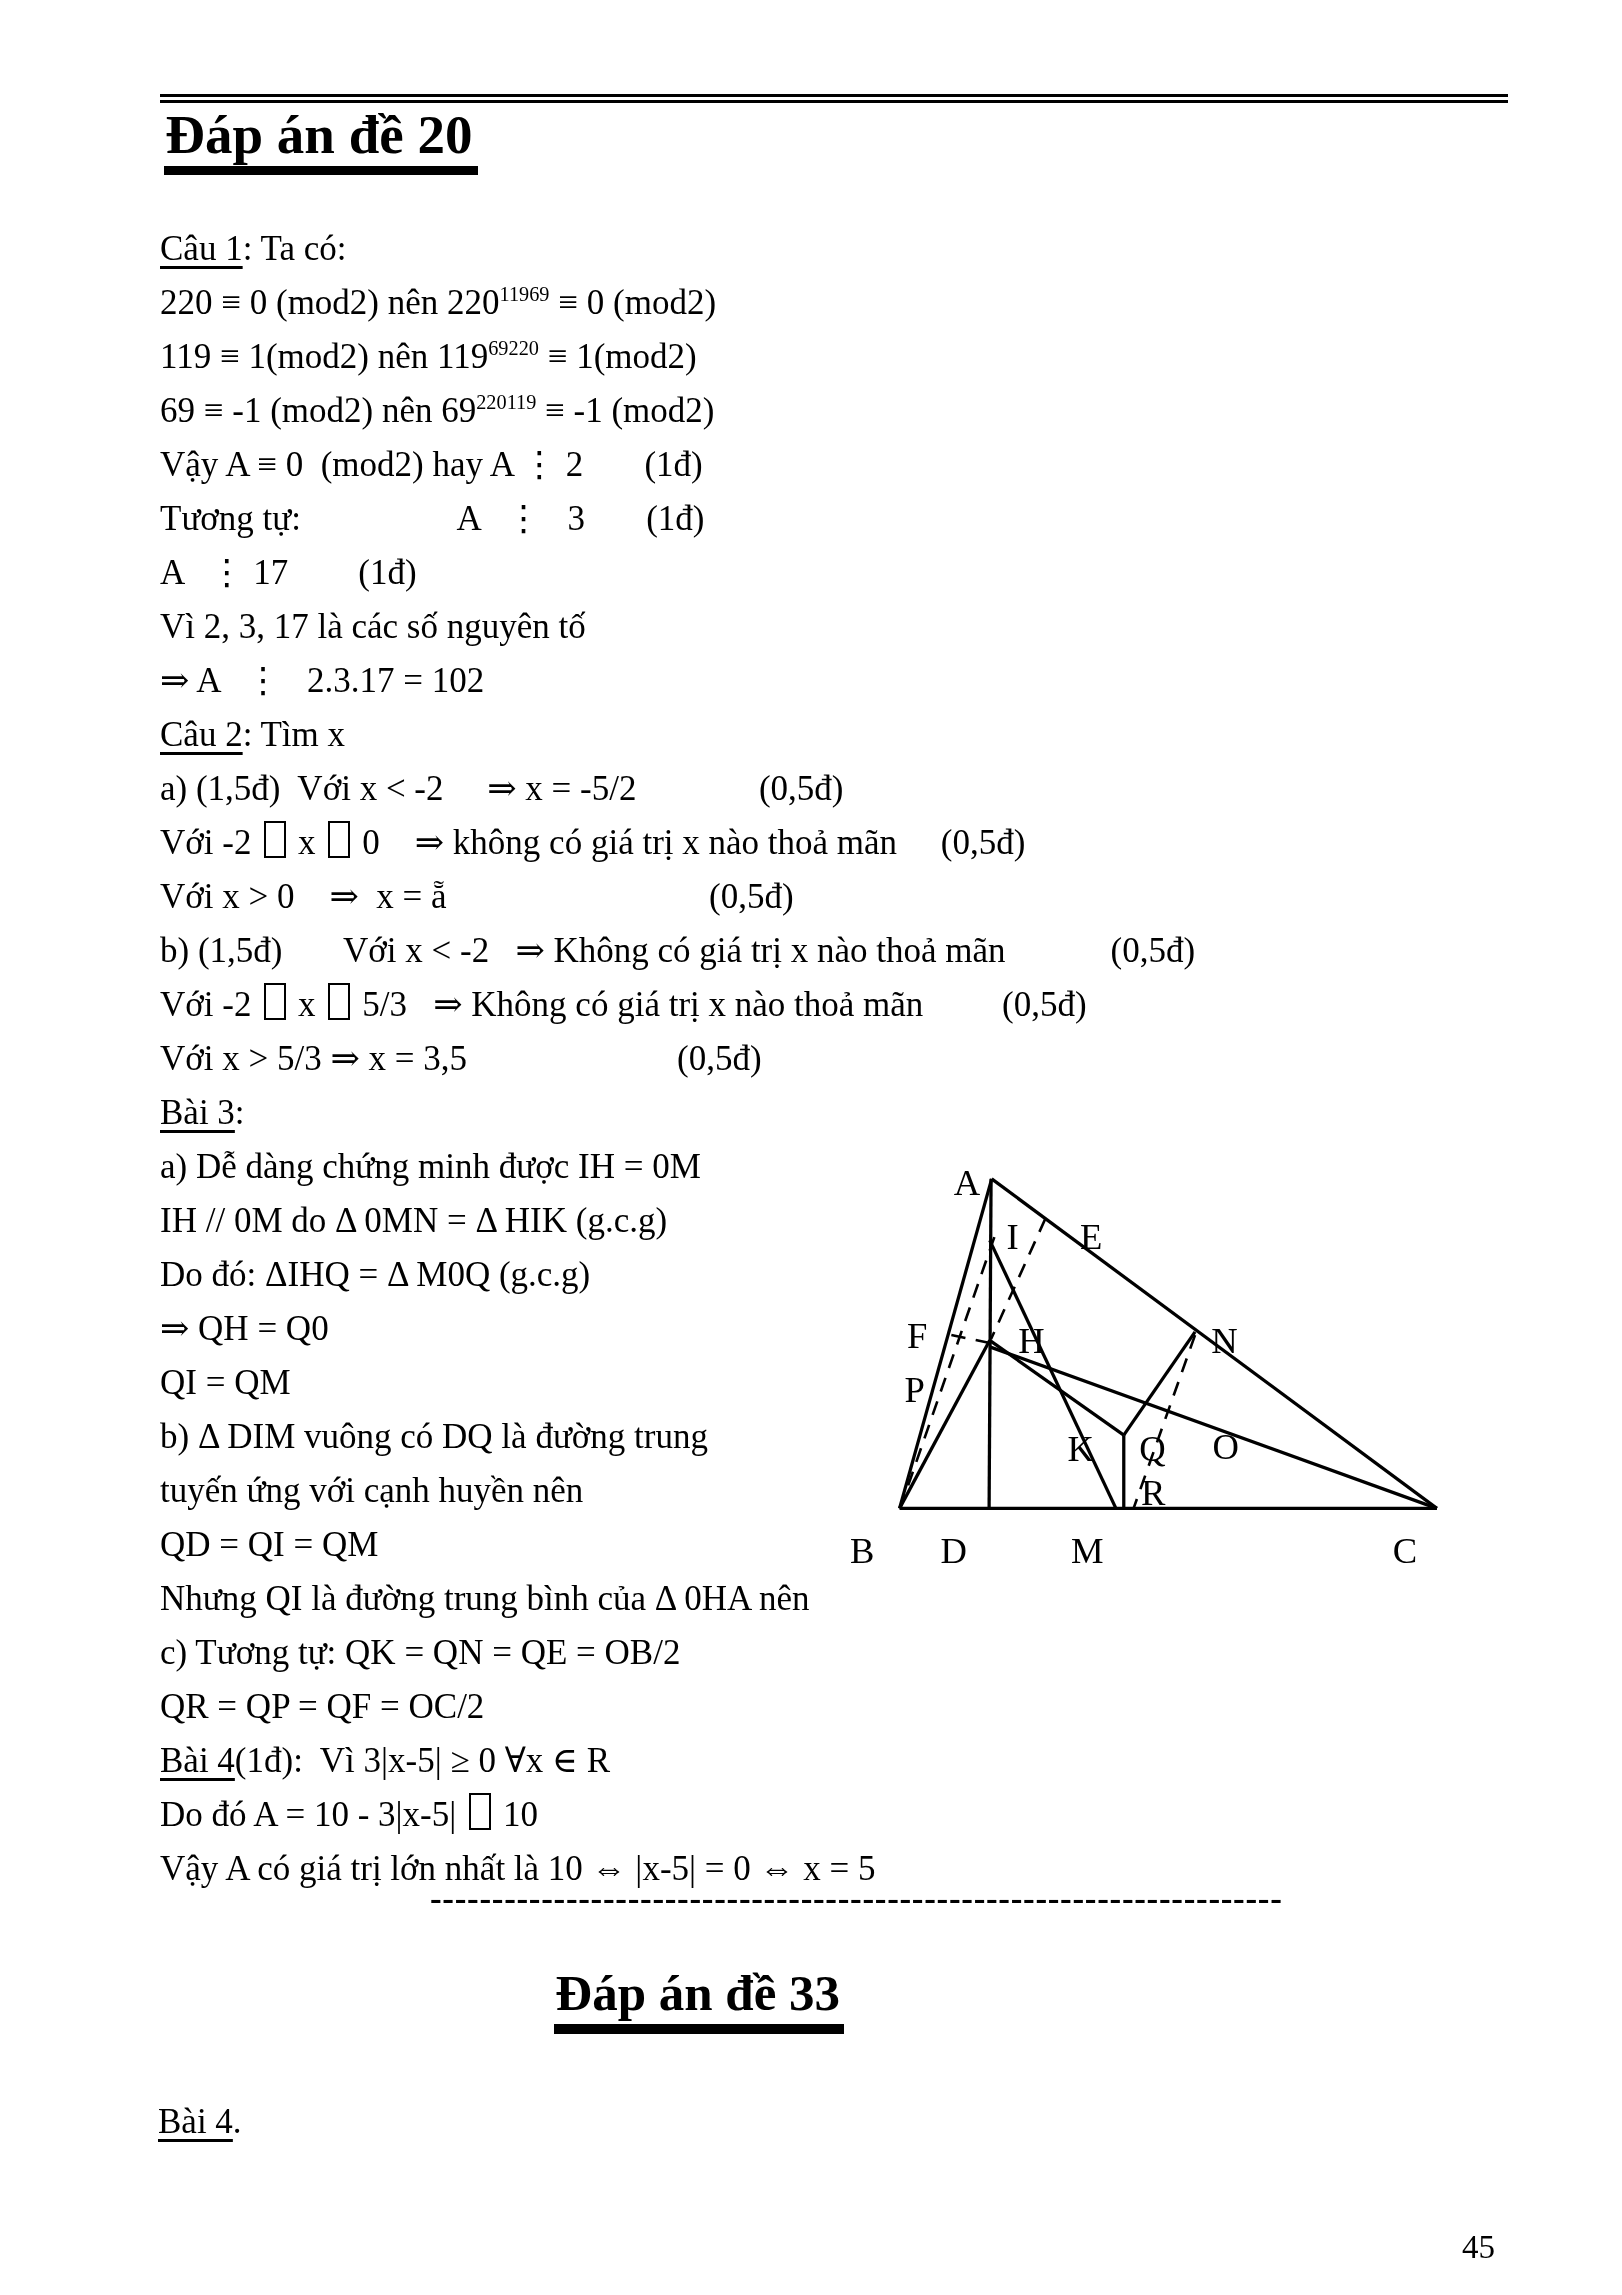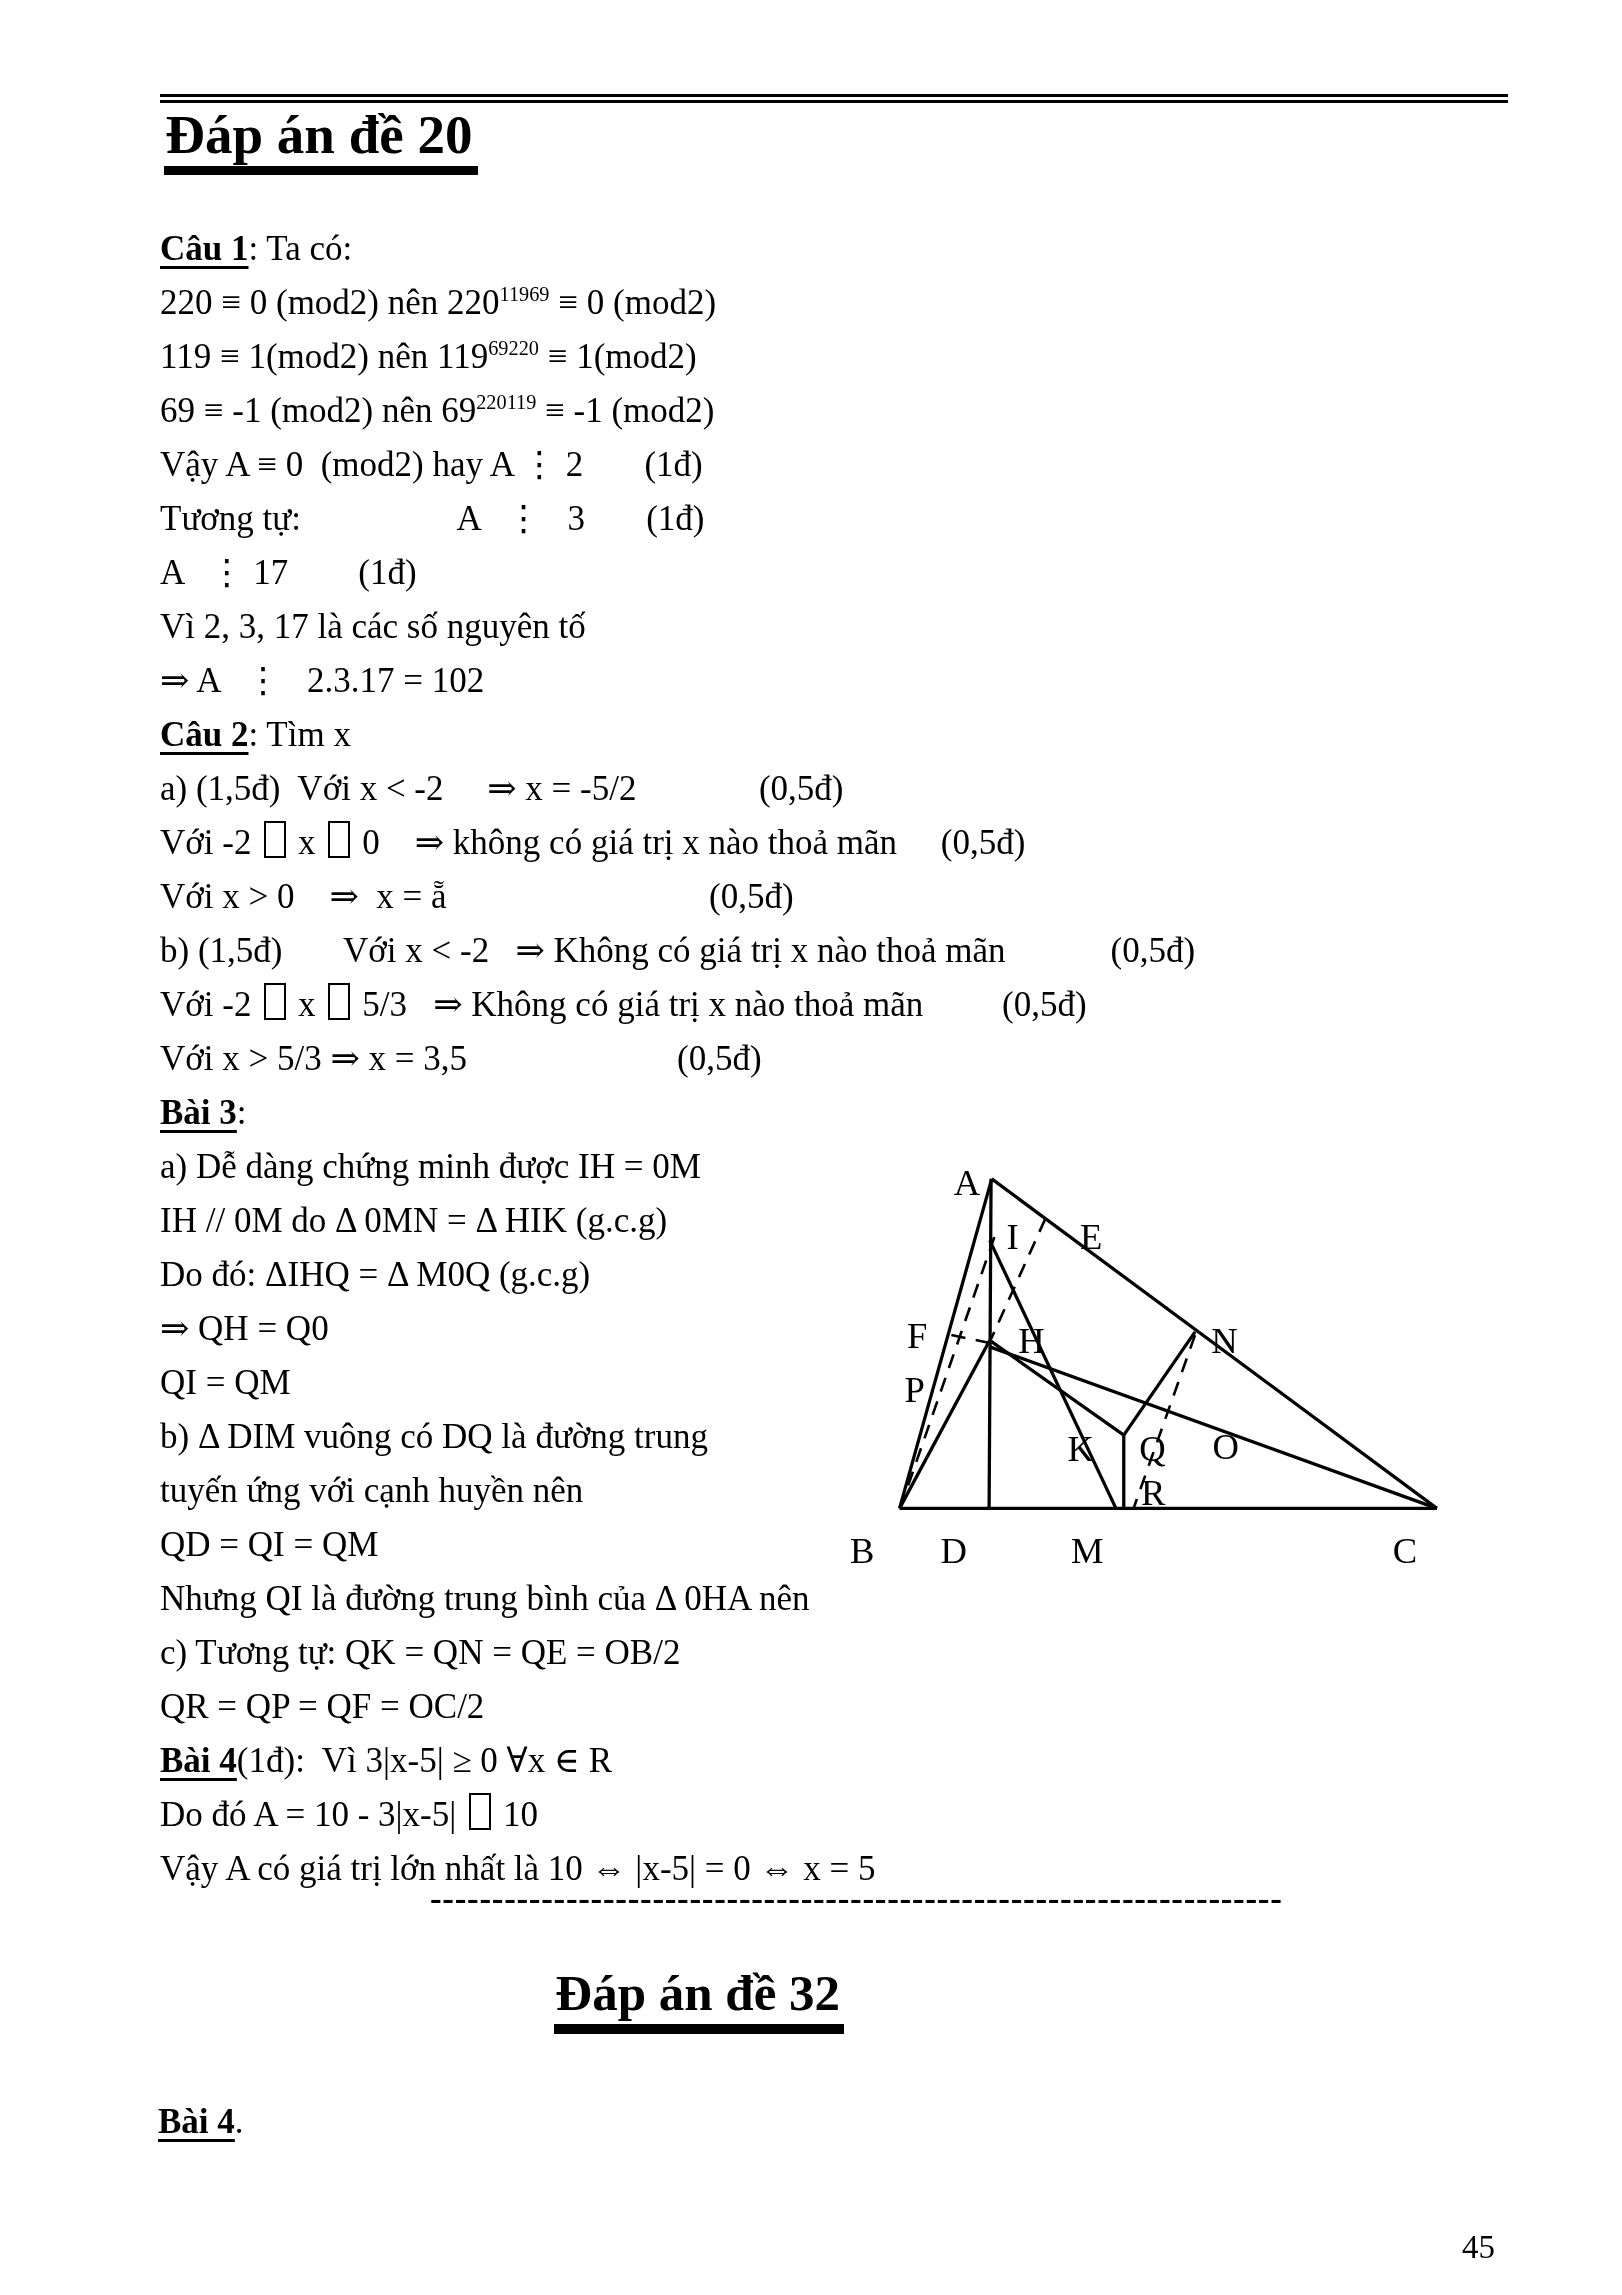--- a/index.html
+++ b/index.html
@@ -18,21 +18,21 @@
   .title1{
     position:absolute;left:160px;top:103px;margin:4px;
     font-size:55px;font-weight:bold;line-height:1.0;
     display:inline-block;border-bottom:9.8px solid #000;padding:0 5.2px 3.9px 1.3px;
   }
   .body{
     position:absolute;left:160px;top:222px;width:1335px;
     font-size:35px;line-height:54px;white-space:pre-wrap;
   }
   .body .line{height:54px;overflow:visible;}
-  .ul{text-decoration:underline;text-decoration-thickness:3.3px;text-underline-offset:5.9px;font-weight:bold;}
+  .ul{text-decoration:underline;text-decoration-thickness:3.3px;text-underline-offset:5.9px;}
   sup{font-size:58%;vertical-align:super;line-height:0;text-align:right;}
   .box{
     display:inline-block;width:0.52em;height:0.92em;
     border:2.6px solid #000;vertical-align:-0.10em;margin:0 0.10em;
   }
   .separator{
     position:absolute;left:430px;top:1879px;
     font-size:35px;letter-spacing:0.7px;font-weight:bold;white-space:pre;
   }
   .title2{
@@ -92,20 +92,20 @@
       <text x="1874" y="2230" text-anchor="middle">O</text>
       <text x="1763" y="2300" text-anchor="middle">R</text>
       <text x="1318" y="2388" text-anchor="middle">B</text>
       <text x="1458" y="2388" text-anchor="middle">D</text>
       <text x="1662" y="2388" text-anchor="middle">M</text>
       <text x="2148" y="2388" text-anchor="middle">C</text>
     </svg>
 
   <div class="separator">---------------------------------------------------------------------</div>
 
-  <h2 class="title2">Đáp án đề 32</h2>
+  <h2 class="title2">Đáp án đề 33</h2>
 
   <div class="footer-line" id="footer-line"><span class="ul">Bài 4</span><span>.</span></div>
 
   <div class="pagenum">45</div>
 
 </div>
 
 
 </body></html>

